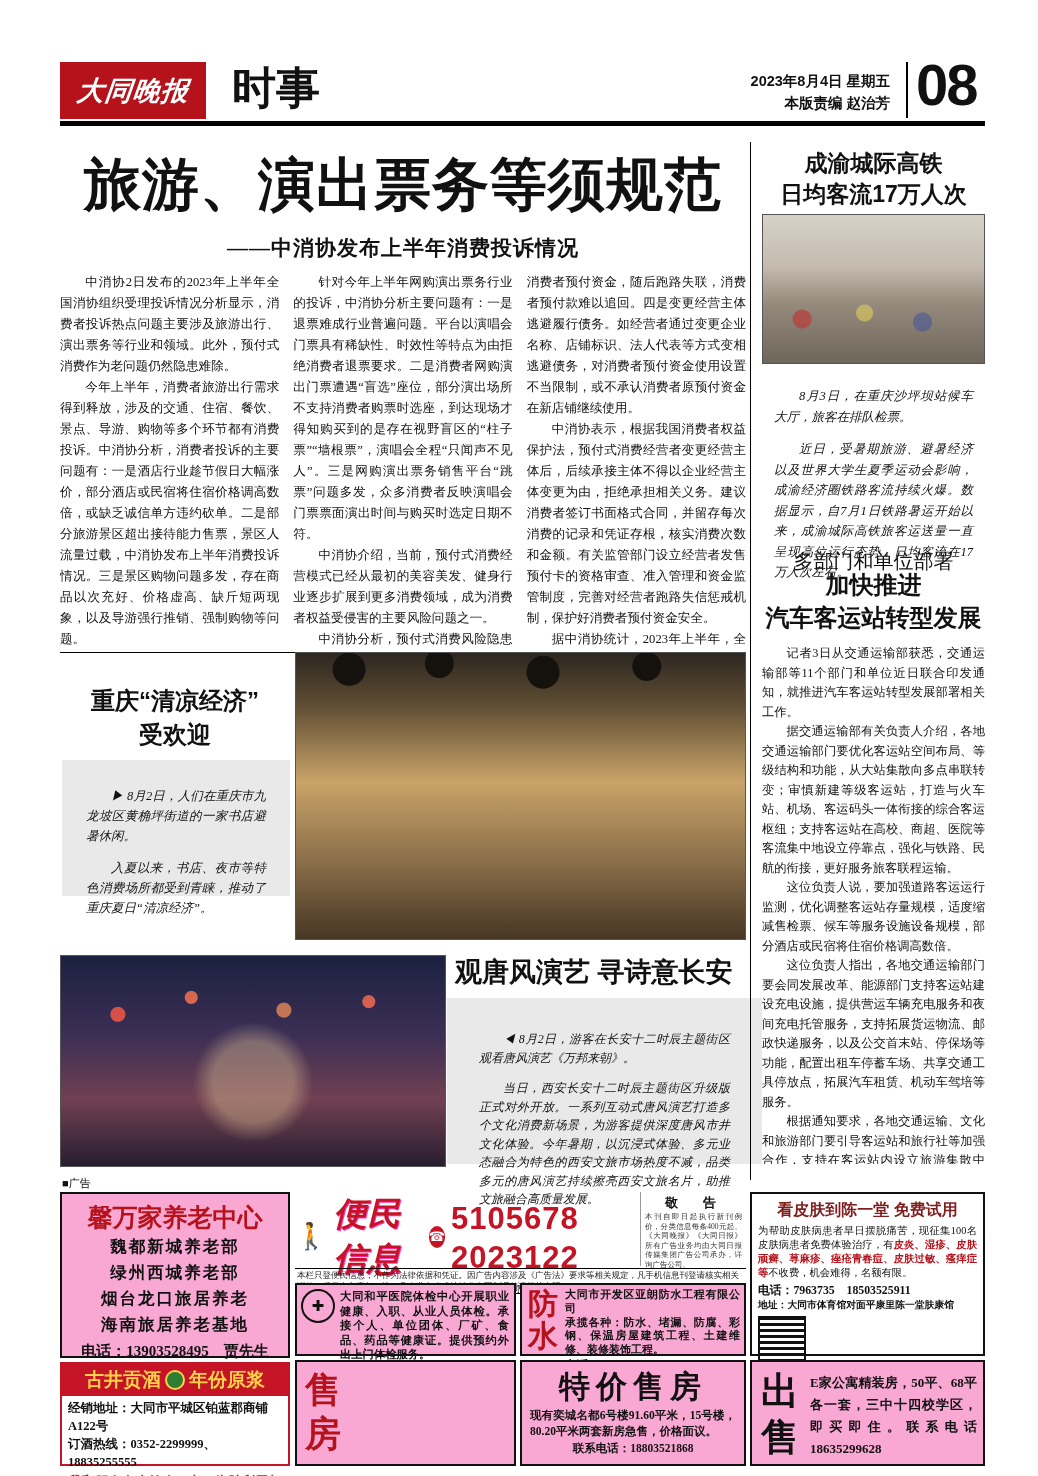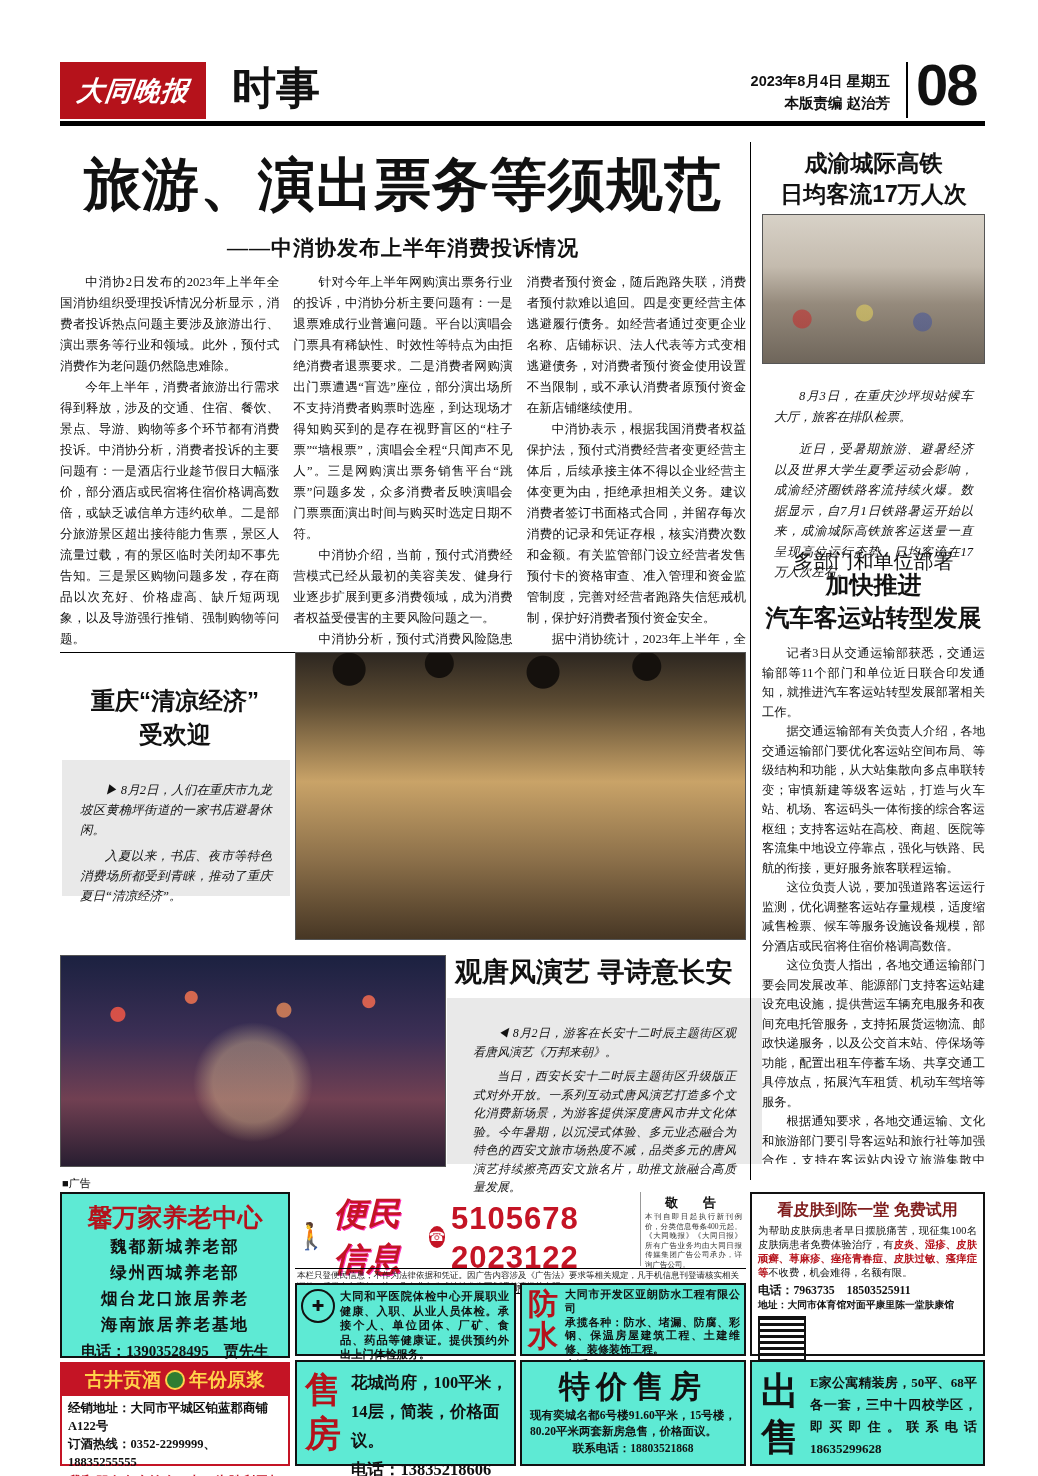--- a/index.html
+++ b/index.html
@@ -55,21 +55,21 @@
       radial-gradient(circle at 58% 26%, rgba(255,150,90,.7) 0 7px, transparent 8px),
       radial-gradient(circle at 80% 22%, rgba(255,110,80,.8) 0 6px, transparent 7px),
       radial-gradient(circle at 50% 60%, rgba(250,220,160,.35) 0 40px, transparent 60px),
       linear-gradient(180deg,#1b2140 0%,#3c2f55 38%,#714052 68%,#271d30 100%);}
 
   
   .feat-title{font-family:"Liberation Sans",sans-serif;font-weight:900;text-align:center;}
   .cq-title{left:60px;top:684px;width:230px;font-size:24px;line-height:34px;}
   .cq-box{left:62px;top:760px;width:204px;height:108px;background:#e9e9e9;
     padding:14px 12px;font-size:12.5px;line-height:20px;font-style:italic;text-align:justify;}
-  .cq-box p,.xa-box p{margin:6px;text-indent:2em;}
+  .cq-box p,.xa-box p{margin:12px;text-indent:2em;}
   .xa-title{left:455px;top:956px;width:291px;font-size:27px;line-height:32px;text-align:left;
     font-family:"Liberation Sans",sans-serif;font-weight:900;}
   .xa-box{left:447px;top:998px;width:275px;height:126px;background:#e9e9e9;
     padding:20px;font-size:12px;line-height:18.5px;font-style:italic;text-align:justify;}
 
   
   .side-rule{left:750px;top:142px;width:1px;height:1038px;background:#000;}
   .side-title{left:762px;top:148px;width:223px;text-align:center;
     font-family:"Liberation Sans",sans-serif;font-weight:900;font-size:23px;line-height:31px;}
   .side-caption{left:762px;top:374px;width:223px;font-size:12.5px;line-height:20.5px;
@@ -78,21 +78,21 @@
   .kicker{left:762px;top:548px;width:223px;text-align:center;font-size:20px;
     font-family:"Liberation Sans",sans-serif;}
   .side-title2{left:762px;top:568px;width:223px;text-align:center;
     font-family:"Liberation Sans",sans-serif;font-weight:900;font-size:24px;line-height:33px;}
   .side-body{left:762px;top:644px;width:223px;height:520px;font-size:12.3px;
     line-height:19.5px;text-align:justify;overflow:hidden;}
   .side-body p{margin:0;text-indent:2em;}
 
   
   .ad-label{left:62px;top:1176px;font-size:11px;font-family:"Liberation Sans",sans-serif;}
-  .adbox{border:2px solid #111;background:#5eead4;box-sizing:border-box;}
+  .adbox{border:2px solid #111;background:#f9a8d4;box-sizing:border-box;}
   .nursing{left:60px;top:1192px;width:230px;height:166px;text-align:center;padding-top:6px;}
   .nursing .t{color:#b5121b;font-family:"Liberation Sans",sans-serif;font-weight:900;font-size:25px;line-height:34px;}
   .nursing .l{font-weight:bold;font-size:16.5px;line-height:26px;letter-spacing:2px;}
   .nursing .p{font-weight:bold;font-size:15px;line-height:26px;}
   .liquor{left:60px;top:1362px;width:230px;height:104px;border:2px solid #c41425;box-sizing:border-box;}
   .liquor-head{height:32px;background:#c41425;color:#ffd24a;display:flex;align-items:center;
     justify-content:center;gap:6px;font-weight:900;font-size:19px;font-family:"Liberation Serif",serif;}
   .liquor-globe{width:16px;height:16px;border-radius:50%;background:#2e7d32;
     box-shadow:0 0 0 2px #ffd24a;display:inline-block;}
   .liquor-body{font-size:12.5px;font-weight:bold;line-height:18px;padding:3px 6px 0;}
@@ -166,21 +166,21 @@
   </div>
   <div class="abs pageno-rule"></div>
   <div class="abs page-number">08</div>
   <div class="abs header-rule"></div>
 
   <div class="abs headline">旅游、演出票务等须规范</div>
   <div class="abs subhead">——中消协发布上半年消费投诉情况</div>
   <div class="abs cols">
     <div class="col">
       <p>中消协2日发布的2023年上半年全国消协组织受理投诉情况分析显示，消费者投诉热点问题主要涉及旅游出行、演出票务等行业和领域。此外，预付式消费作为老问题仍然隐患难除。</p>
-      <p>今年上半年，消费者旅游出行需求得到释放，涉及的交通、住宿、餐饮、景点、导游、购物等多个环节都有消费投诉。中消协分析，消费者投诉的主要问题有：一是酒店行业趁节假日大幅涨价，部分酒店或民宿将住宿价格调高数倍，或缺乏诚信单方违约砍单。二是部分旅游景区超出接待能力售票，景区人流量过载，有的景区临时关闭却不事先告知。三是景区购物问题多发，存在商品以次充好、价格虚高、缺斤短两现象，以及导游强行推销、强制购物等问题。</p>
+      <p>今年上半年，消费者旅游出行需求得到释放，涉及的交通、住宿、餐饮、景点、导游、购物等多个环节都有消费投诉。中消协分析，消费者投诉的主要问题有：一是酒店行业趁节假日大幅涨价，部分酒店或民宿将住宿价格调高数倍，或缺乏诚信单方违约砍单。二是部分旅游景区超出接待能力售票，景区人流量过载，中消协发布上半年消费投诉情况。三是景区购物问题多发，存在商品以次充好、价格虚高、缺斤短两现象，以及导游强行推销、强制购物等问题。</p>
 
     </div>
     <div class="col">
       <p>针对今年上半年网购演出票务行业的投诉，中消协分析主要问题有：一是退票难成行业普遍问题。平台以演唱会门票具有稀缺性、时效性等特点为由拒绝消费者退票要求。二是消费者网购演出门票遭遇“盲选”座位，部分演出场所不支持消费者购票时选座，到达现场才得知购买到的是存在视野盲区的“柱子票”“墙根票”，演唱会全程“只闻声不见人”。三是网购演出票务销售平台“跳票”问题多发，众多消费者反映演唱会门票票面演出时间与购买时选定日期不符。</p>
       <p>中消协介绍，当前，预付式消费经营模式已经从最初的美容美发、健身行业逐步扩展到更多消费领域，成为消费者权益受侵害的主要风险问题之一。</p>
       <p>中消协分析，预付式消费风险隐患主要包括：一是办卡手续不规范，如商家不签订正式合同、消费后不提供凭据或发票，发生纠纷后消费者举证困难。二是办卡后降低服务质量。如经营者单方更改服务内容或以各种理由不提供选定人员服务等。三是关门停业前促销，恶意骗取</p>
     </div>
     <div class="col">
       <p class="no-indent">消费者预付资金，随后跑路失联，消费者预付款难以追回。四是变更经营主体逃避履行债务。如经营者通过变更企业名称、店铺标识、法人代表等方式变相逃避债务，对消费者预付资金使用设置不当限制，或不承认消费者原预付资金在新店铺继续使用。</p>
       <p>中消协表示，根据我国消费者权益保护法，预付式消费经营者变更经营主体后，后续承接主体不得以企业经营主体变更为由，拒绝承担相关义务。建议消费者签订书面格式合同，并留存每次消费的记录和凭证存根，核实消费次数和金额。有关监管部门设立经营者发售预付卡的资格审查、准入管理和资金监管制度，完善对经营者跑路失信惩戒机制，保护好消费者预付资金安全。</p>
@@ -292,25 +292,20 @@
       <div class="wp-text">承揽各种：防水、堵漏、防腐、彩钢、保温房屋建筑工程、土建维修、装修装饰工程。</div>
       <div class="wp-phone">电话：13068090158、13509785296</div>
     </div>
   </div>
 
   <div class="abs adbox house1">
     <div>
       <div class="h1-char">售</div>
       <div class="h1-char">房</div>
     </div>
-    <div class="h1-text">
-      <div>花城尚府，100平米，</div>
-      <div>14层，简装，价格面议。</div>
-      <div>电话：13835218606</div>
-    </div>
   </div>
 
   <div class="abs adbox house2">
     <div class="h2-title">特价售房</div>
     <div class="h2-text">现有奕城名都6号楼91.60平米，15号楼，80.20平米两套新房急售，价格面议。</div>
     <div class="h2-phone">联系电话：18803521868</div>
   </div>
 
   <div class="abs skin">
     <div class="skin-title">看皮肤到陈一堂 免费试用</div>

